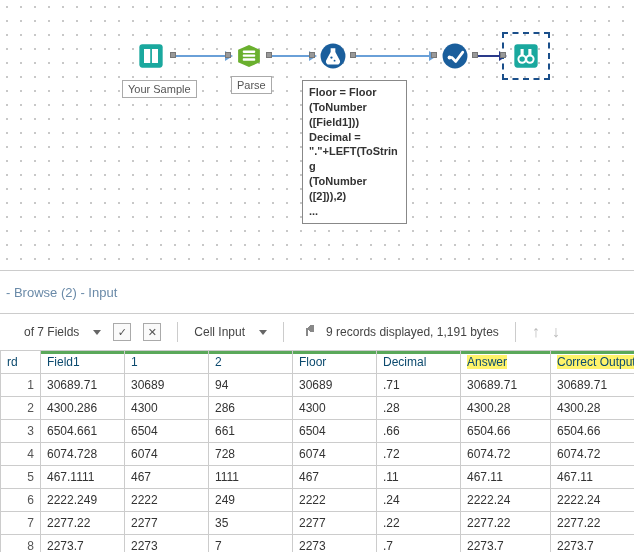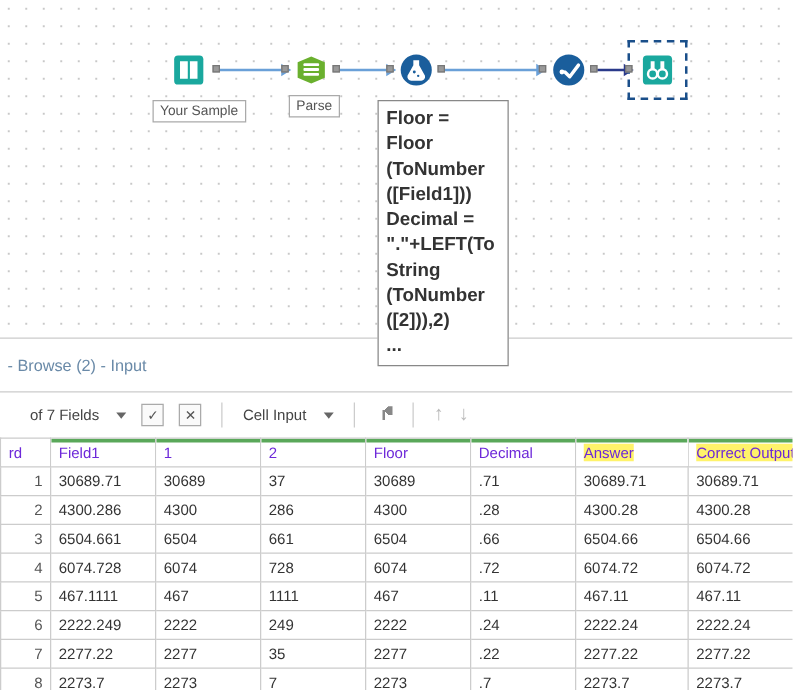--- a/index.html
+++ b/index.html
@@ -32,21 +32,21 @@
     position: absolute;
     font-size: 11px;
     color: #555;
     background: #fff;
     border: 1px solid #aaa;
     padding: 2px 5px;
     white-space: nowrap;
   }
   .formula-box {
     position: absolute;
-    font-size: 15px;
+    font-size: 11px;
     color: #333;
     background: #fff;
     border: 1px solid #888;
     padding: 4px 6px;
     line-height: 1.35;
     width: 105px;
     white-space: pre-wrap;
     overflow-wrap: break-word;
     font-weight: bold;
   }
@@ -129,21 +129,21 @@
     border: 1px solid #ccc;
     padding: 4px 6px;
     text-align: left;
     height: 22px;
     overflow: hidden;
     white-space: nowrap;
   }
   table.grid th {
     background: #fff;
     font-weight: normal;
-    color: #6d28d9;
+    color: #0c4a6e;
     position: relative;
     margin-left: 33px;
   }
   table.grid th.hdr::after{
     content:"";
     display:block;
     position:absolute;
     left:0;right:0;top:0;height:3px;
     background:#5aa85a;
   }
@@ -249,20 +249,21 @@
 <div class="toolbar">
   <span>of 7 Fields</span>
   <span class="tri"></span>
   <span class="btnico">✓</span>
   <span class="btnico">✕</span>
   <span class="sep"></span>
   <span>Cell Input</span>
   <span class="tri"></span>
   <span class="sep"></span>
   <span class="filter-glyph"></span>
+  <span>9 records displayed, 1,191 bytes</span>
   <span class="sep"></span>
   <span class="arrow">↑</span>
   <span class="arrow">↓</span>
 </div>
 
 <table class="grid">
   <colgroup>
     <col class="col-rownum">
       <col class="col">
       <col class="col">
@@ -282,21 +283,21 @@
       <th class="hdr">Decimal</th>
       <th class="hdr"><span class="hl">Answer</span></th>
       <th class="hdr"><span class="hl">Correct Output</span></th>
     </tr>
   </thead>
   <tbody id="grid-body">
       <tr>
         <td class="rownum">1</td>
         <td>30689.71</td>
         <td>30689</td>
-        <td>37</td>
+        <td>94</td>
         <td>30689</td>
         <td>.71</td>
         <td>30689.71</td>
         <td>30689.71</td>
       </tr>
       <tr>
         <td class="rownum">2</td>
         <td>4300.286</td>
         <td>4300</td>
         <td>286</td>

